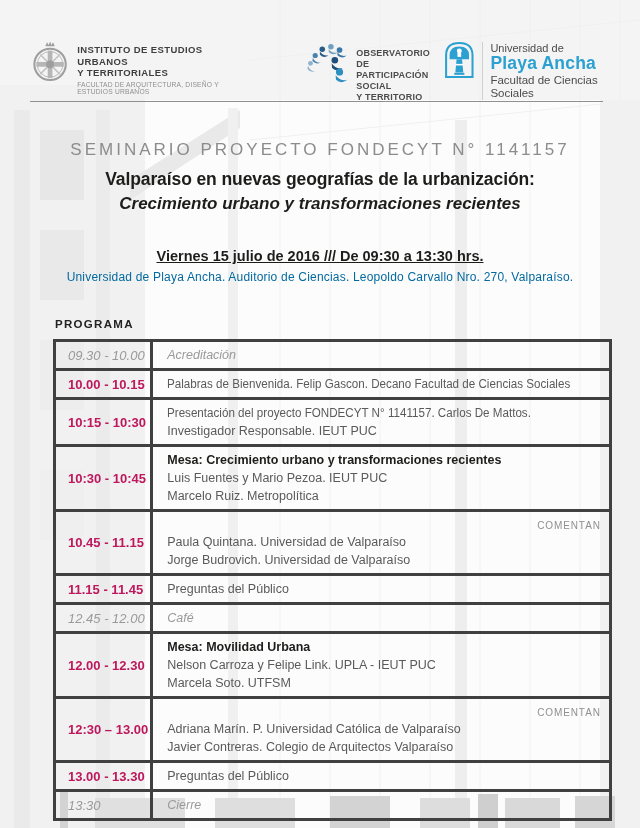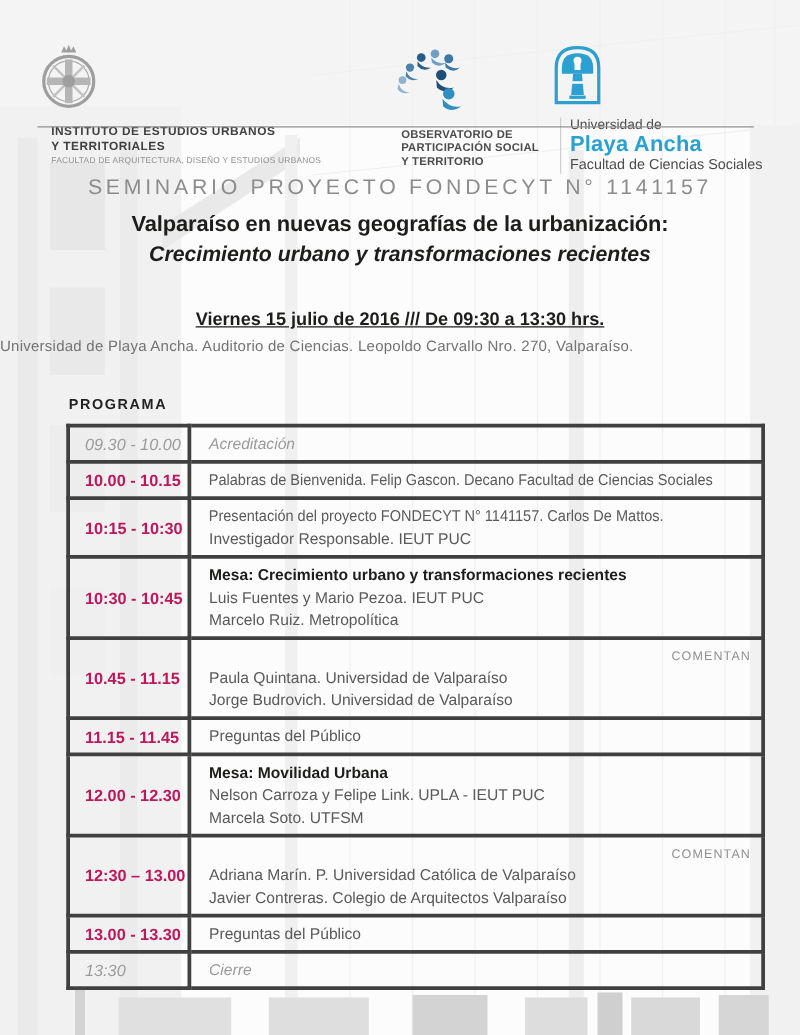--- a/index.html
+++ b/index.html
@@ -7,41 +7,41 @@
     width:640px;height:828px;position:relative;overflow:hidden;
     background:#fcfcfc;color:#1d1d1b;
     font-family:"Liberation Sans", sans-serif;
     -webkit-font-smoothing:antialiased;
   }
   .bg{position:absolute;top:0;left:0;z-index:0;}
   .content{position:relative;z-index:1;width:640px;height:828px;}
 
   
   .header{display:flex;align-items:flex-start;padding:34px 30px 0 32px;height:66px;}
-  .logo-group{display:flex;align-items:flex-start;flex-direction:column;}
+  .logo-group{display:flex;align-items:flex-start;}
   .ieut-text{margin:10px 0 0 9px;}
   .ieut-l1{font-size:9.5px;font-weight:bold;color:#3f3f3f;letter-spacing:.4px;line-height:11.5px;}
   .ieut-l3{font-size:6.7px;color:#8f8f8f;letter-spacing:.2px;margin-top:2px;}
   .obs-group{margin-left:58px;}
   .obs-text{margin:14px 0 0 6px;font-size:9px;font-weight:bold;color:#4c4c4c;line-height:11px;letter-spacing:.2px;}
   .upla-group{margin-left:auto;}
   .upla-text{margin:8px 0 0 7px;border-left:1px solid #cfcfcf;padding-left:7px;}
   .upla-l1{font-size:11px;color:#4c4c4c;line-height:12px;}
   .upla-l2{font-size:17.5px;font-weight:bold;color:#2ba0d1;line-height:19px;letter-spacing:.2px;}
   .upla-l3{font-size:11.5px;color:#4c4c4c;line-height:13px;margin-top:1px;}
   .header-rule{position:absolute;left:30px;top:101px;width:573px;border-top:1px solid #909090;}
 
   
   .kicker{margin-top:40px;text-align:center;font-size:17px;color:#8c8c8c;letter-spacing:3px;}
   .title-main{margin-top:9px;text-align:center;font-size:17.5px;font-weight:bold;color:#1d1d1b;letter-spacing:-.1px;}
   .title-sub{margin-top:4px;text-align:center;font-size:17px;font-weight:bold;font-style:italic;color:#1d1d1b;}
 
   
   .event-datetime{margin-top:34px;text-align:center;font-size:14.5px;font-weight:bold;color:#1d1d1b;text-decoration:underline;}
-  .event-location{margin-top:6px;text-align:left;font-size:12px;color:#737373;letter-spacing:.2px;}
+  .event-location{margin-top:6px;text-align:center;font-size:12px;color:#0369a1;letter-spacing:.2px;}
 
   
   .programa{margin:34px 0 0 55px;font-size:11.5px;font-weight:bold;letter-spacing:1.3px;color:#222;}
   table.program{border-collapse:collapse;margin:9px 0 0 53px;width:527px;border:3px solid #151515;background:transparent;}
   td{border:3px solid #404040;}
   .td-time{width:86px;padding:3px 2px 3px 12px;font-size:13px;font-weight:bold;vertical-align:middle;white-space:nowrap;color:#be185d;}
   .td-content{padding:4px 8px 4px 14px;font-size:12.5px;color:#5a5a5a;vertical-align:middle;line-height:18px;}
   tr.rs{height:26px;}
   .line{display:block;}
   .line-bold{font-weight:bold;color:#1d1d1b;}
@@ -222,20 +222,26 @@
         <span class="line">Paula Quintana. Universidad de Valparaíso</span>
         <span class="line">Jorge Budrovich. Universidad de Valparaíso</span>
       </td>
     </tr>
     <tr class="rs">
       <td class="td-time">11.15 - 11.45</td>
       <td class="td-content">
         <span class="line">Preguntas del Público</span>
       </td>
     </tr>
+    <tr class="rs row-muted">
+      <td class="td-time">12.45 - 12.00</td>
+      <td class="td-content">
+        <span class="line">Café</span>
+      </td>
+    </tr>
     <tr>
       <td class="td-time">12.00 - 12.30</td>
       <td class="td-content">
         <span class="line line-bold">Mesa: Movilidad Urbana</span>
         <span class="line">Nelson Carroza y Felipe Link. UPLA - IEUT PUC</span>
         <span class="line">Marcela Soto. UTFSM</span>
       </td>
     </tr>
     <tr>
       <td class="td-time">12:30 – 13.00</td>

